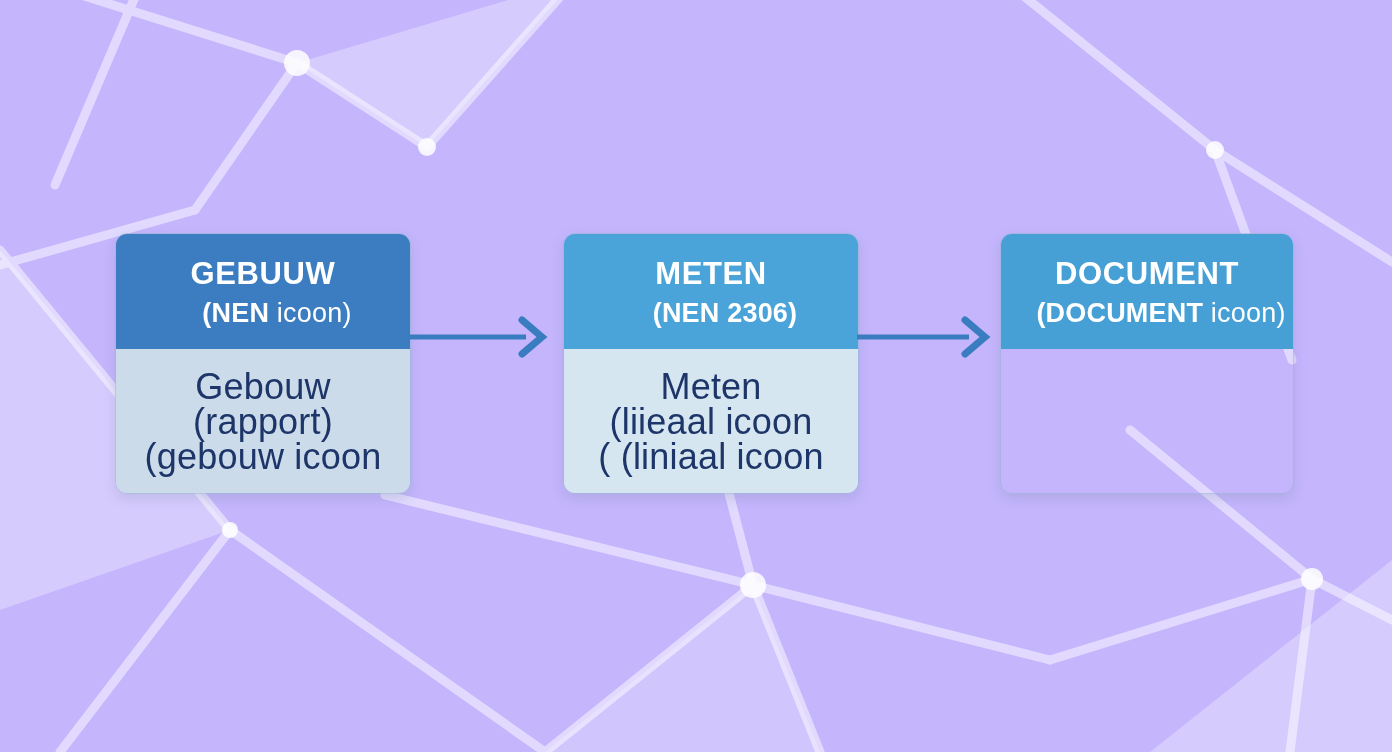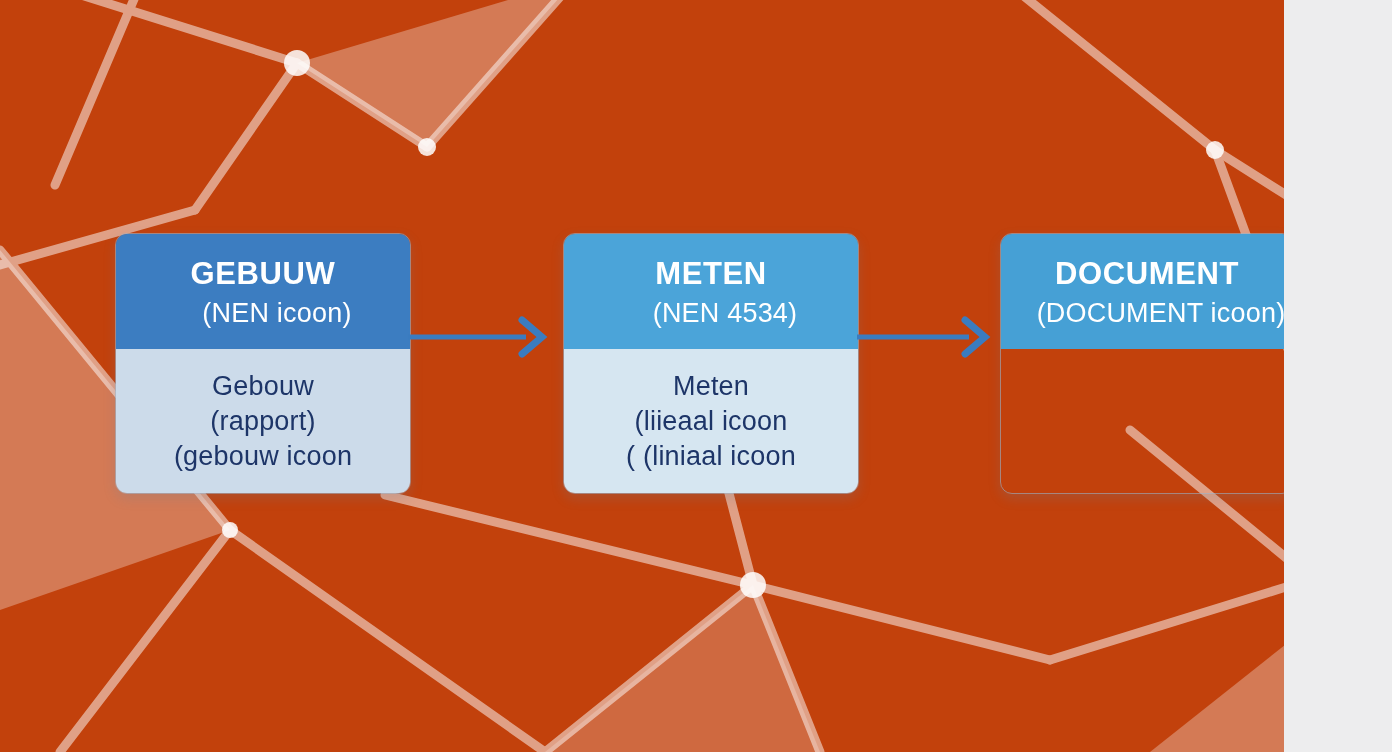--- a/index.html
+++ b/index.html
@@ -1,40 +1,40 @@
 <!DOCTYPE html>
 <html><head>
 <meta charset="utf-8">
 <style>
   html,body{margin:0;padding:0;background:#ededee;font-family:"Liberation Sans","DejaVu Sans",sans-serif;}
-  .stage{position:relative;width:1257px;height:752px;overflow:hidden;background:#c2410c;padding-left:27px;}
+  .stage{position:relative;width:1392px;height:752px;overflow:hidden;background:#c4b5fd;}
 
   
   .mesh{position:absolute;left:0;top:0;width:1392px;height:752px;color:#ffffff;}
 
   
   .box{
     position:absolute;top:233px;height:259px;border-radius:12px;overflow:hidden;
     border:1px solid rgba(148,180,206,.6);
     box-shadow:0 5px 12px rgba(110,130,155,.22);
   }
   .box-1{left:115px;width:294px;}
   .box-2{left:563px;width:294px;}
   .box-3{left:1000px;width:292px;}
   .box-header{
     height:115px;display:flex;flex-direction:column;justify-content:center;align-items:center;
     color:#ffffff;text-align:center;
   }
   .box-title{font-size:31px;font-weight:bold;letter-spacing:.6px;line-height:42px;}
   .box-subtitle{font-size:27px;line-height:36px;letter-spacing:.2px;}
-  .sub-bold{font-weight:normal;margin-left:28px;}
+  .sub-bold{font-weight:bold;margin-left:28px;}
   .sub-light{font-weight:normal;margin-top:24px;}
   .box-body{
     height:144px;display:flex;flex-direction:column;justify-content:center;align-items:center;
-    color:#1d3568;font-size:27px;line-height:35px;text-align:center;letter-spacing:.2px;
+    color:#1d3568;font-size:36px;line-height:35px;text-align:center;letter-spacing:.2px;
   }
 
   
   .arrow{position:absolute;}
 </style>
 </head>
 <body>
 
 <div class="stage">
 
@@ -91,21 +91,21 @@
   </div>
 
   <svg class="arrow" style="left:408px;top:315px" width="140" height="44" xmlns="http://www.w3.org/2000/svg">
     <line x1="0" y1="22" x2="118" y2="22" stroke-width="5" stroke="#3a7cc0"></line>
     <path d="M114 5 L134 22 L114 39" fill="none" stroke-width="7" stroke-linecap="round" stroke-linejoin="miter" stroke="#3a7cc0"></path>
   </svg>
 
   <div class="box box-2">
     <div class="box-header" style="background: rgb(75, 164, 217);">
       <div class="box-title">METEN</div>
-      <div class="box-subtitle"><span class="sub-bold">(NEN 4534)</span><span class="sub-light"></span></div>
+      <div class="box-subtitle"><span class="sub-bold">(NEN 2306)</span><span class="sub-light"></span></div>
     </div>
     <div class="box-body" style="background: rgb(214, 230, 241);">
       <div>Meten</div>
       <div>(liieaal icoon</div>
       <div>( (liniaal icoon</div>
     </div>
   </div>
 
   <svg class="arrow" style="left:857px;top:315px" width="136" height="44" xmlns="http://www.w3.org/2000/svg">
     <line x1="0" y1="22" x2="112" y2="22" stroke-width="5" stroke="#3a7cc0"></line>

